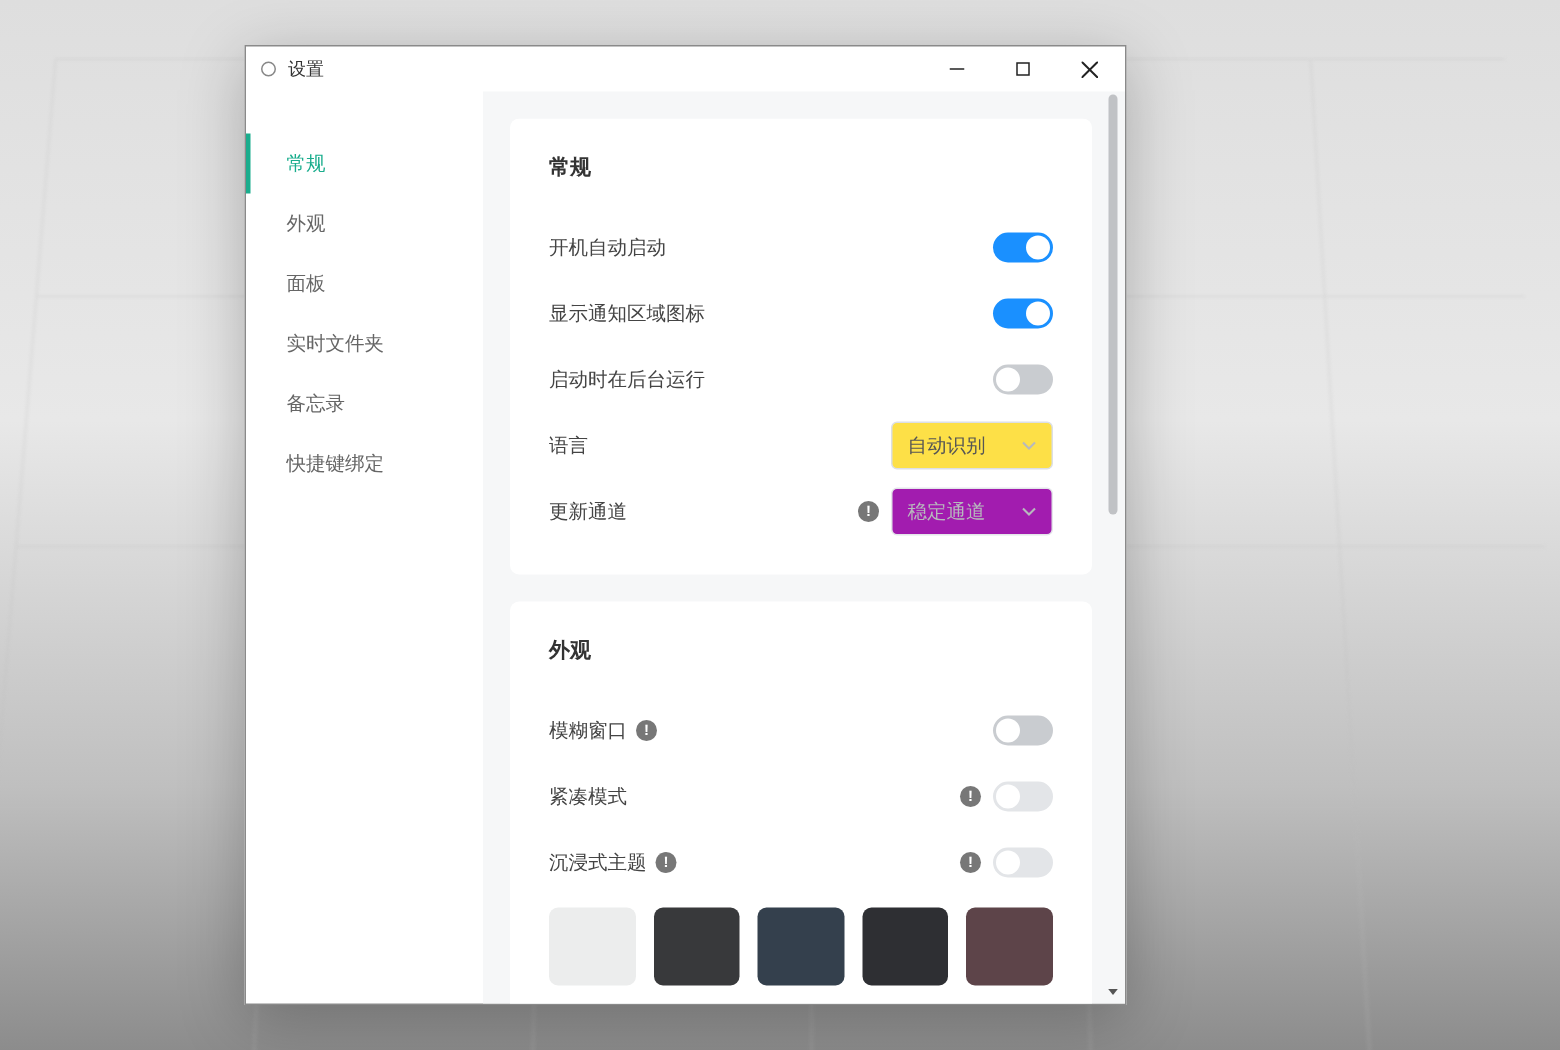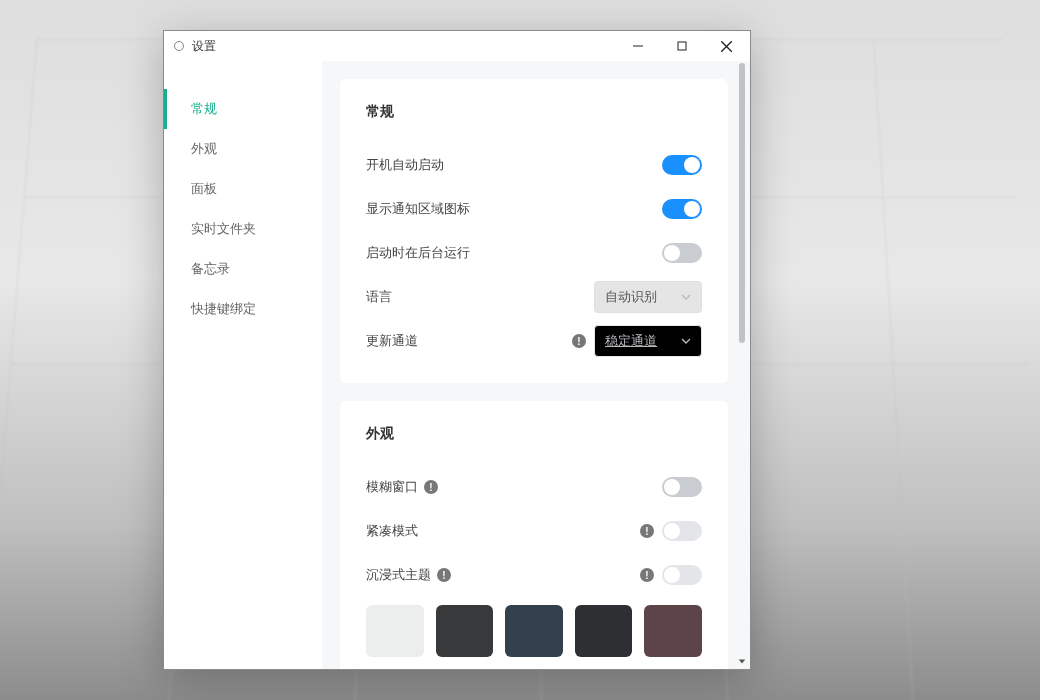--- a/index.html
+++ b/index.html
@@ -156,24 +156,24 @@
   .select {
     min-width: 108px;
     height: 32px;
     border: 1px solid #dcdfe6;
     border-radius: 4px;
     display: flex;
     align-items: center;
     padding: 0 10px;
     font-size: 13px;
     color: #555;
-    background: #e5e5e5;
+    background: #fde047;
     gap: 10px;
   }
-  .select.disabled { background: #000000; color: #b7b9bd; border-color:#e4e6ea;text-decoration:underline; }
+  .select.disabled { background: #a21caf; color: #b7b9bd; border-color:#e4e6ea; }
   .select .chev { margin-left: auto; color: #b7b9bd; }
   .select .chev svg{ width:10px; height:10px; display:block;}
 
   
   .swatches {
     display: flex;
     gap: 12px;
     margin-top: 8px;
   }
   .swatch {

